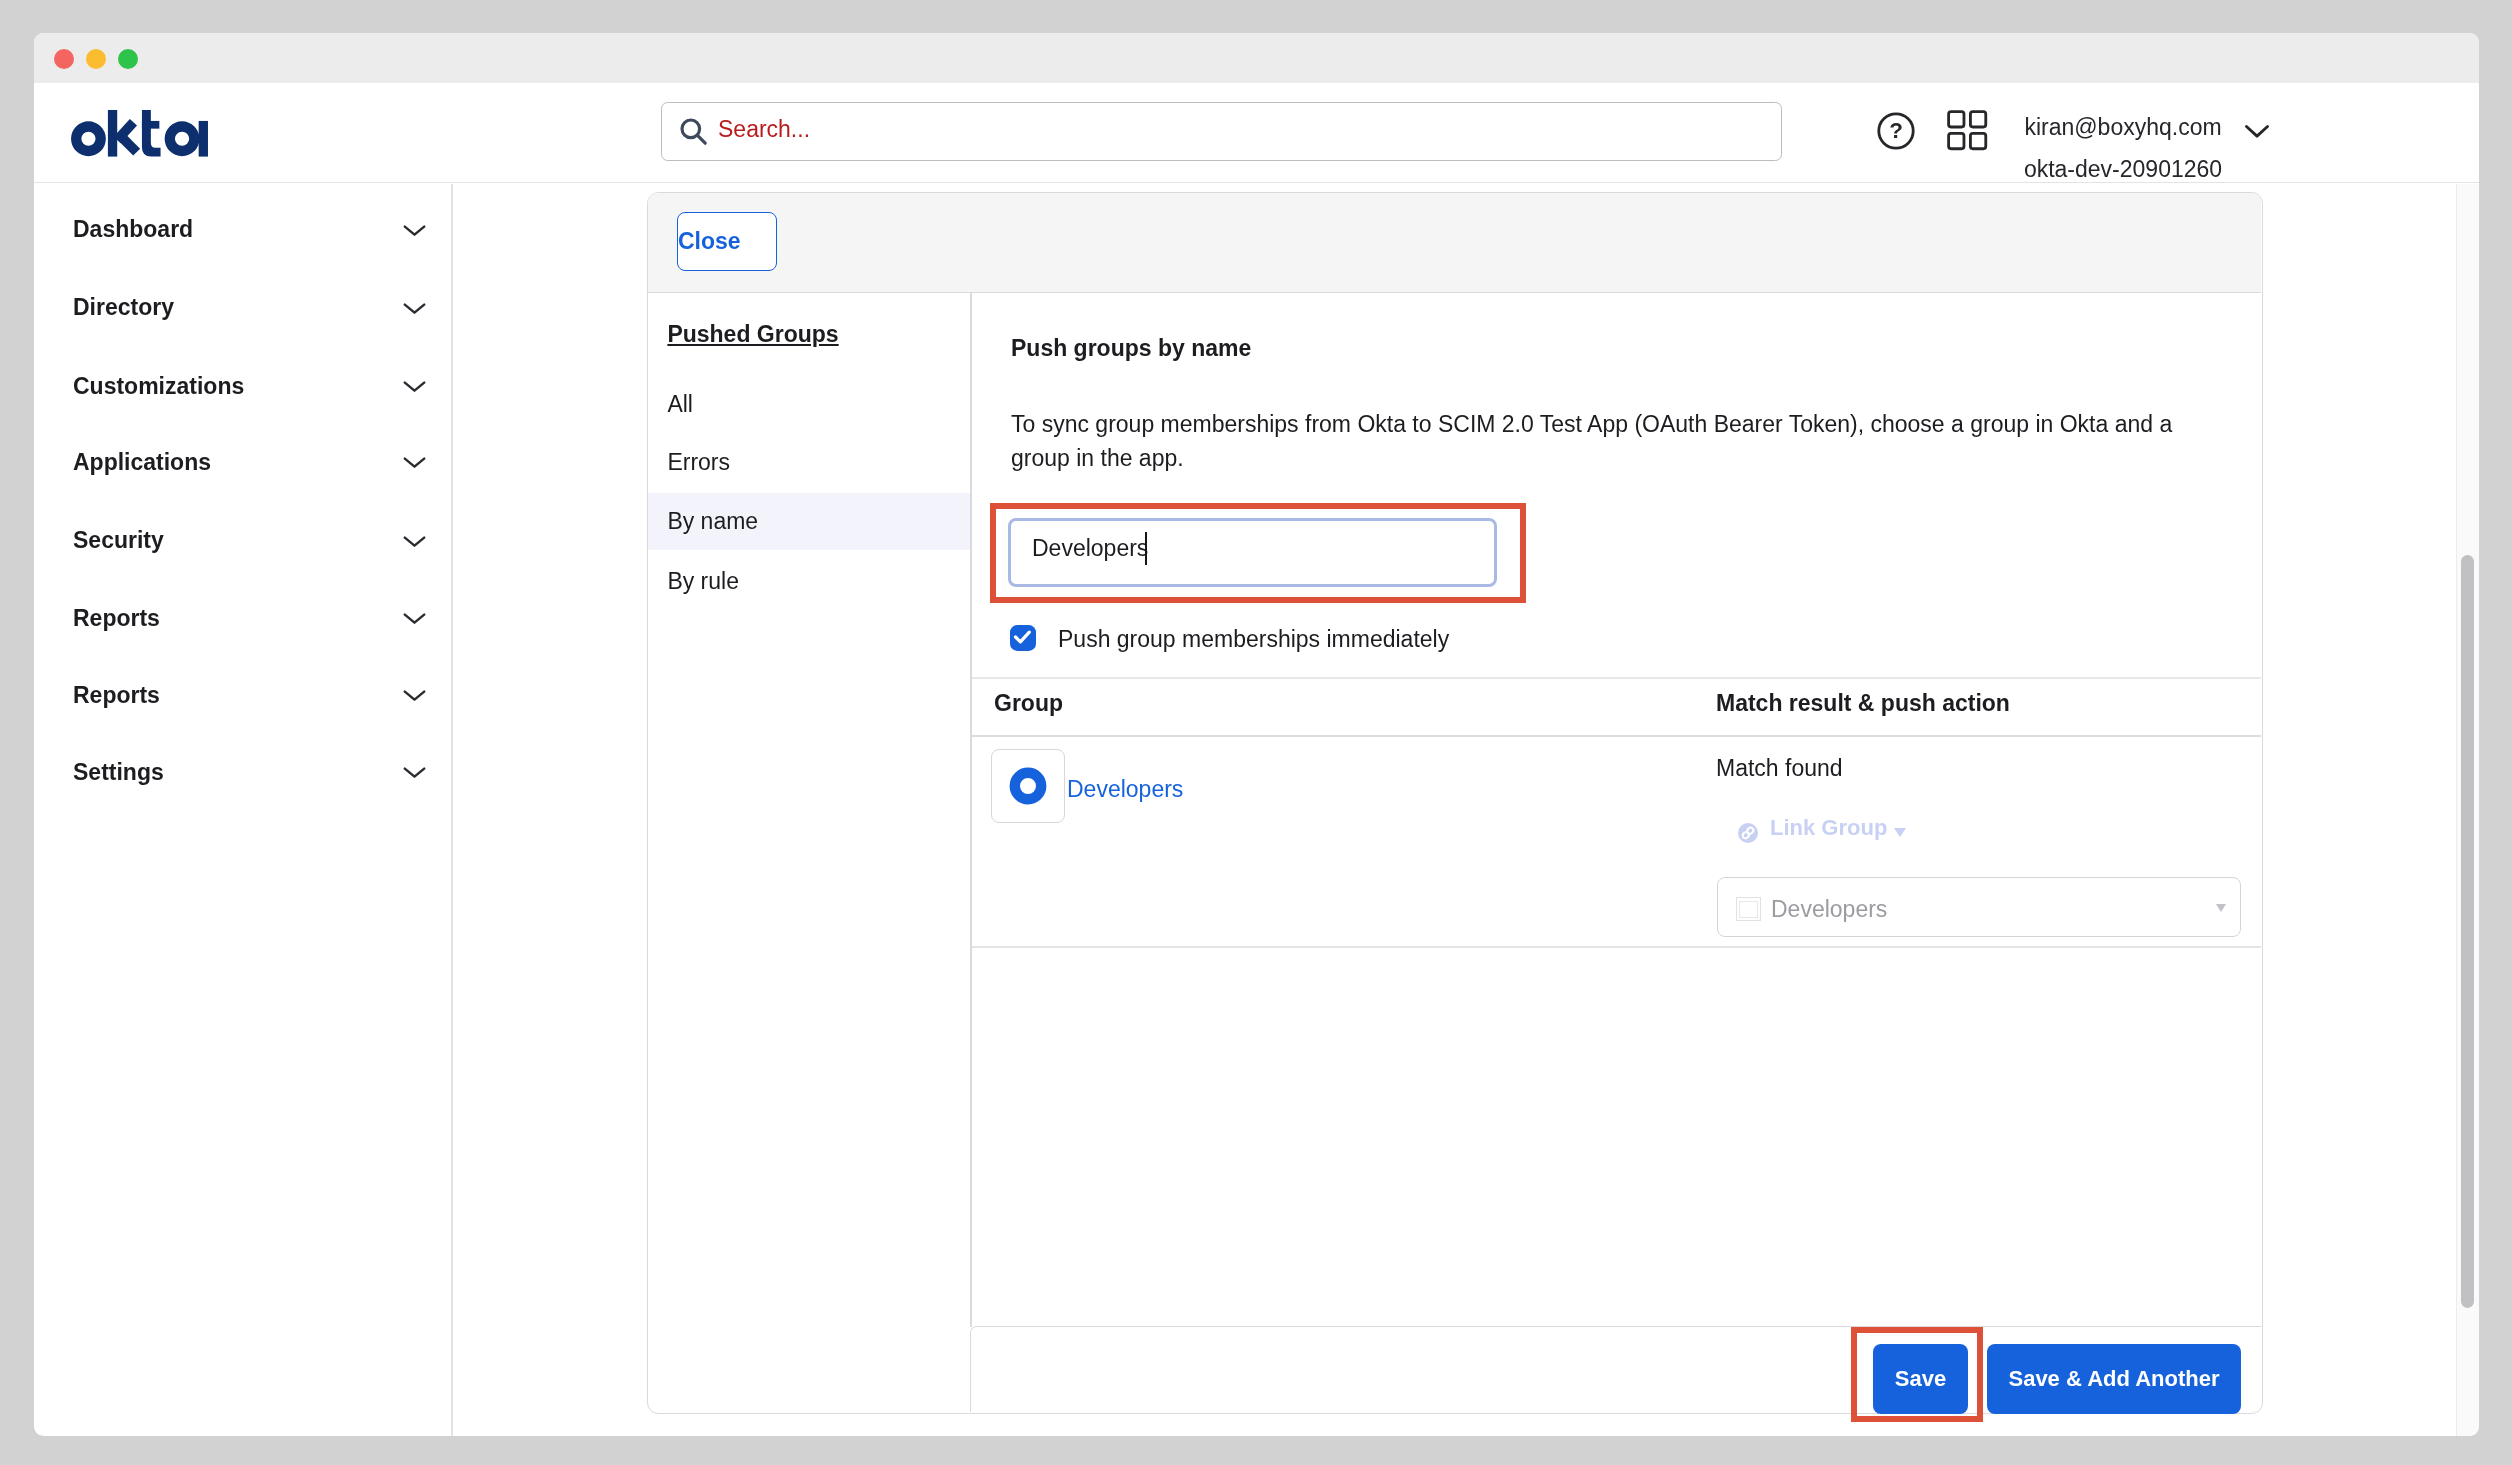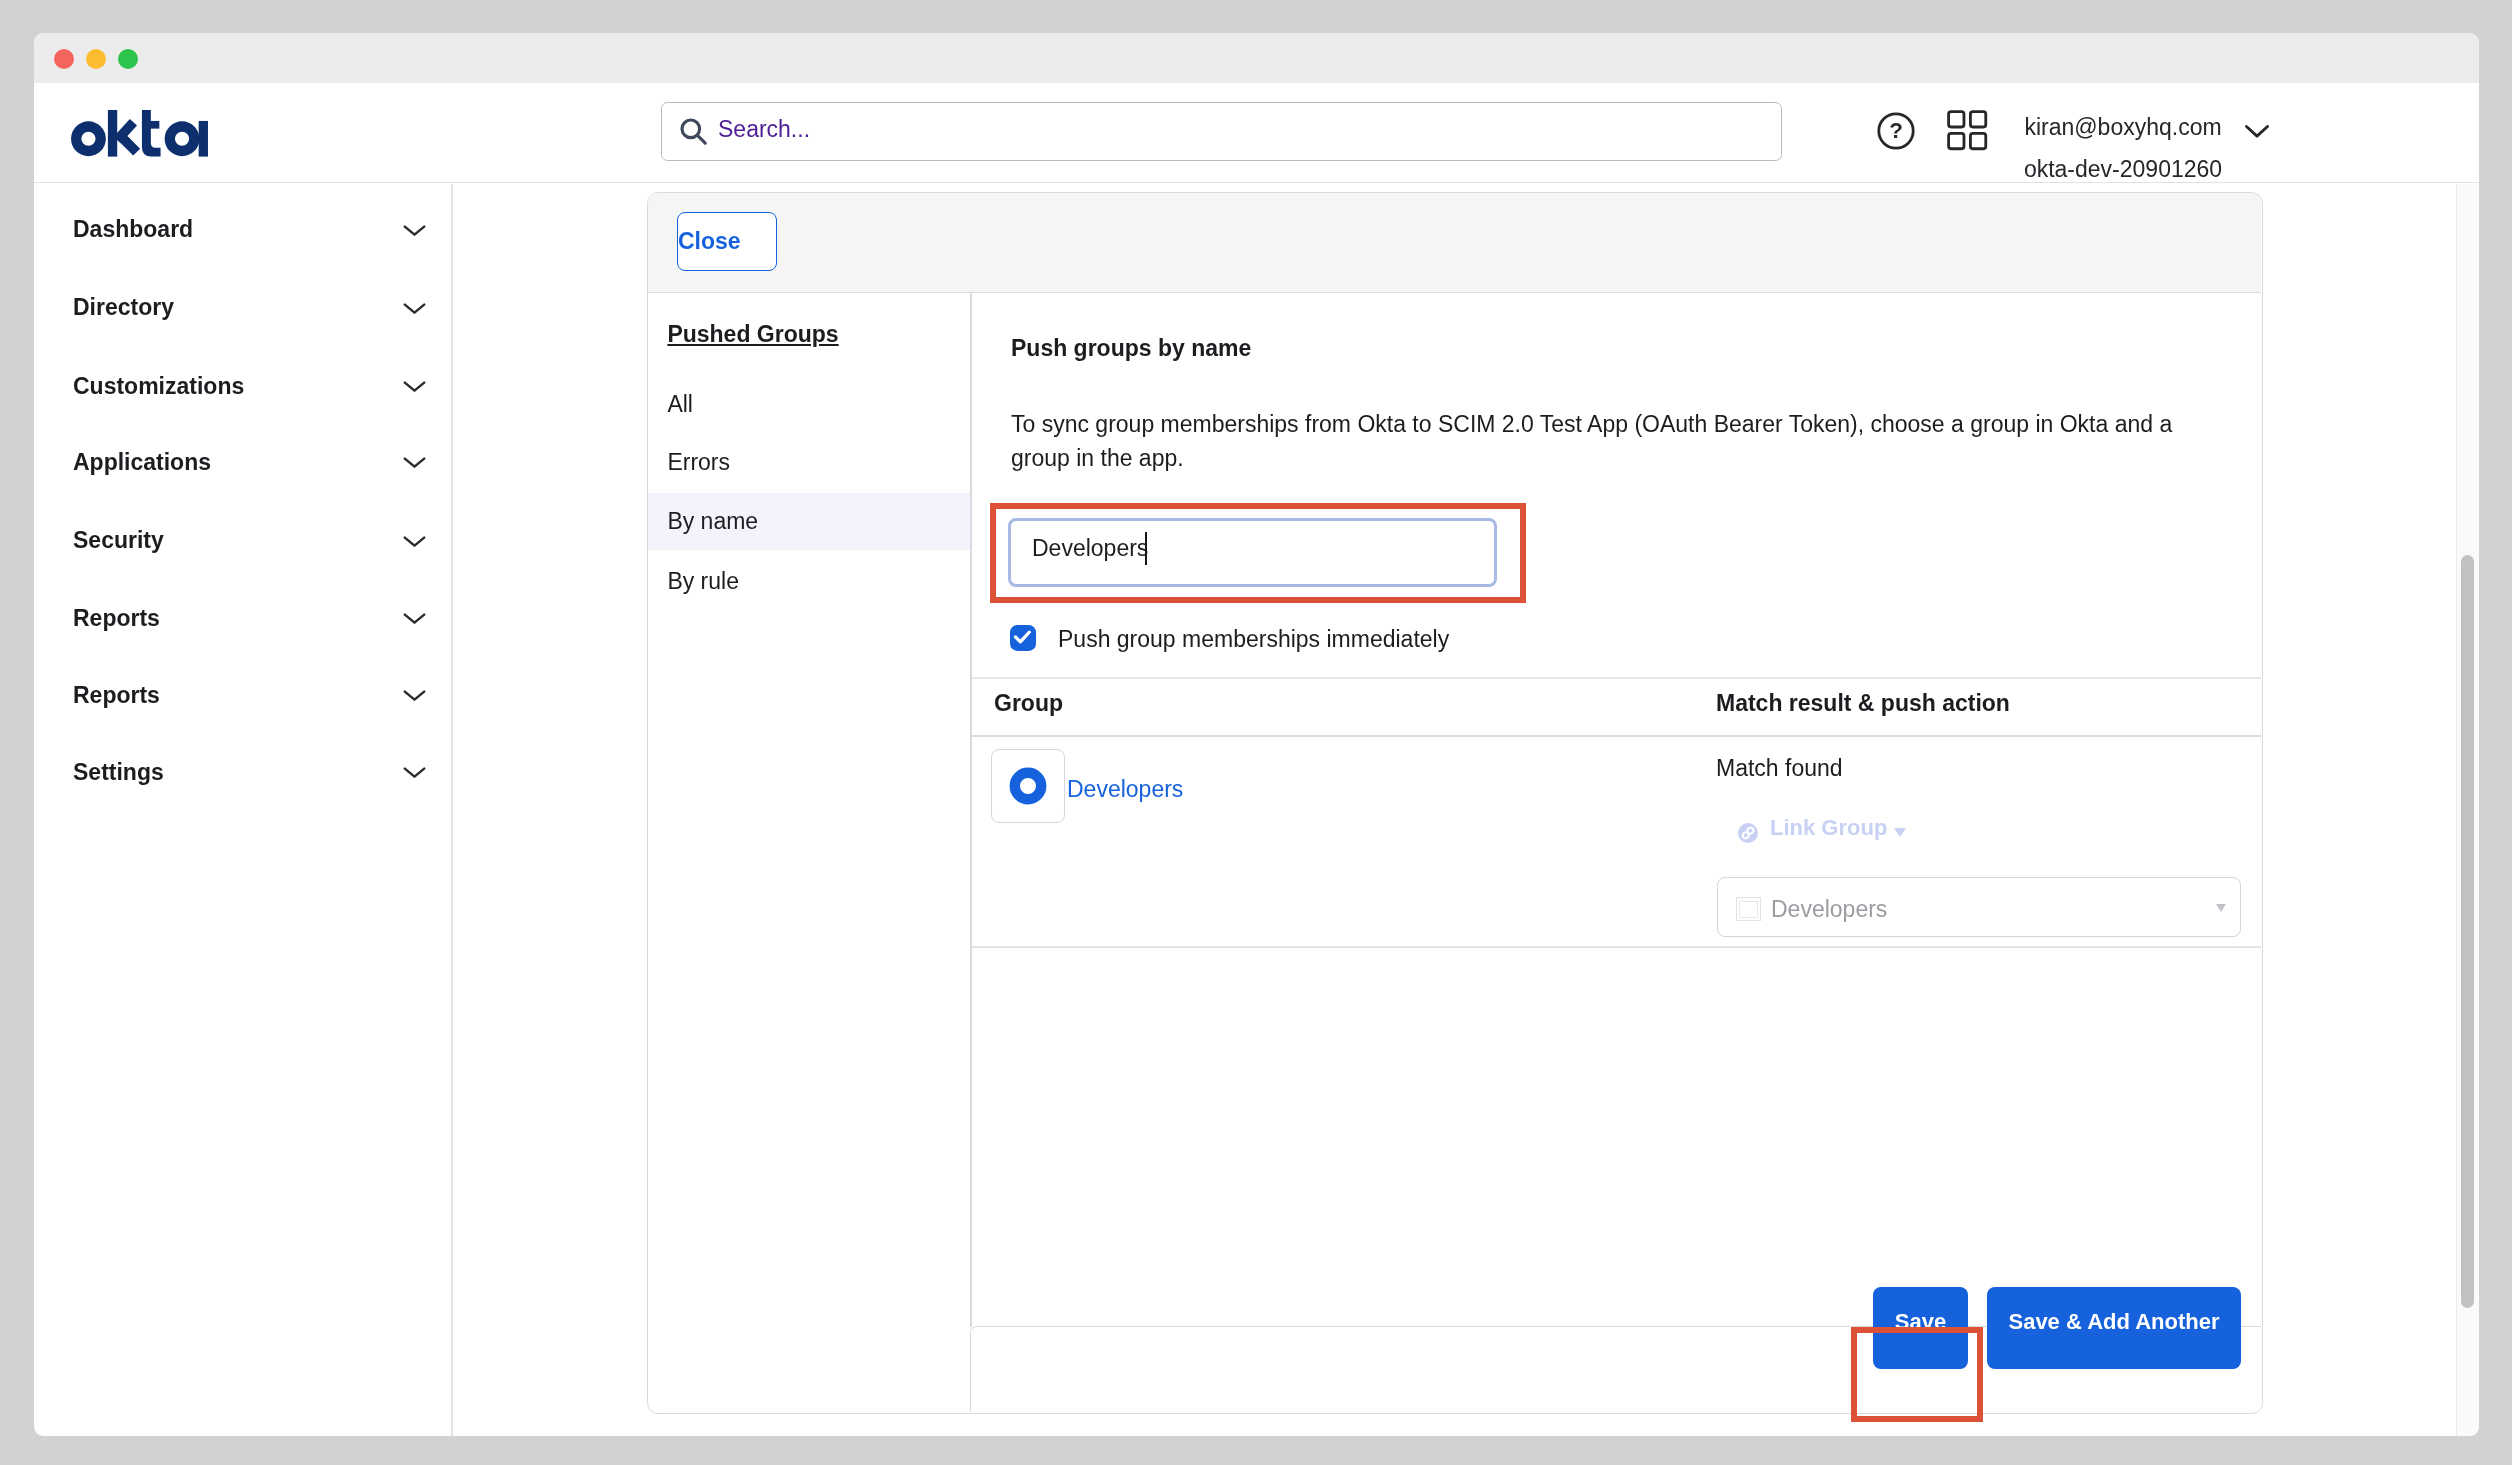--- a/index.html
+++ b/index.html
@@ -7,21 +7,21 @@
   body { background:#d2d2d2; font-family:"Liberation Sans", sans-serif; color:#1d1d21; }
   .abs { position:absolute; }
   .window { position:absolute; left:34px; top:33px; width:2445px; height:1403px;
             background:#fff; border-radius:9.7px; overflow:hidden; }
   .titlebar { position:absolute; left:0; top:0; width:100%; height:50px; background:#ececec; }
   .dot { position:absolute; top:16px; width:20px; height:20px; border-radius:50%; }
   .topbar { position:absolute; left:0; top:50px; width:100%; height:100px; background:#fff;
             border-bottom:1.6px solid #e3e3e5; }
   .search { position:absolute; left:627px; top:18.6px; width:1121px; height:59px;
             border:1.6px solid #bcbcc0; border-radius:6.5px; }
-  .search-txt { position:absolute; left:56px; top:13.8px; font-size:23px; color:#4c1d95; }
+  .search-txt { position:absolute; left:56px; top:13.8px; font-size:23px; color:#b91c1c; }
   .usrblock { position:absolute; left:1927px; top:23px; width:324px; text-align:center;
               font-size:23px; line-height:42px; color:#26262b; }
   .sidebar-border { position:absolute; left:417px; top:151px; width:1.6px; height:1253px; background:#e3e3e5; }
   .navitem { position:absolute; left:39px; height:32px; line-height:32px; font-size:23px; font-weight:bold; color:#1d1d21; }
   .navchev { position:absolute; left:369px; }
   .scrolltrack { position:absolute; right:0; top:151px; width:23px; height:1252px;
                  background:#fafafa; border-left:1.6px solid #ececee; }
   .scrollthumb { position:absolute; left:4px; top:371px; width:13px; height:753px;
                  background:#c1c1c4; border-radius:6.5px; }
   .panel { position:absolute; left:613px; top:159px; width:1616px; height:1222px;
@@ -47,21 +47,21 @@
   .iconbox { position:absolute; left:343px; top:556px; width:74px; height:74px;
              border:1.6px solid #d7d7db; border-radius:8px; }
   .dropdown { position:absolute; left:1069px; top:684px; width:524px; height:60px;
               border:1.6px solid #d5d5d9; border-radius:8px; }
   .sqicon { position:absolute; left:18px; top:19.4px; width:25px; height:24px;
             border:1.6px solid #e2e2e5; padding:2.4px; }
   .sqicon div { width:100%; height:100%; border:0.8px solid #e8e8ea; }
   .caret { width:0; height:0; border-left:6.5px solid transparent; border-right:6.5px solid transparent; }
   .footer { position:absolute; left:322px; top:1133px; width:1291px; height:86px;
             background:#fff; border-top:1.6px solid #dadade; border-left:1.6px solid #dadade; border-radius:6.5px 0 8px 0; }
-  .btn { position:absolute; top:1094px; height:82px; background:#1662dd; border-radius:8px;
+  .btn { position:absolute; top:1151px; height:70px; background:#1662dd; border-radius:8px;
          color:#fff; font-weight:bold; font-size:22px; text-align:center; line-height:70px; }
 </style>
 </head>
 <body>
 <div class="window">
   <div class="titlebar">
     <div class="dot" style="left:20px;background:#f5655f;"></div>
     <div class="dot" style="left:52px;background:#fbbc30;"></div>
     <div class="dot" style="left:84px;background:#2ec44c;"></div>
   </div>

